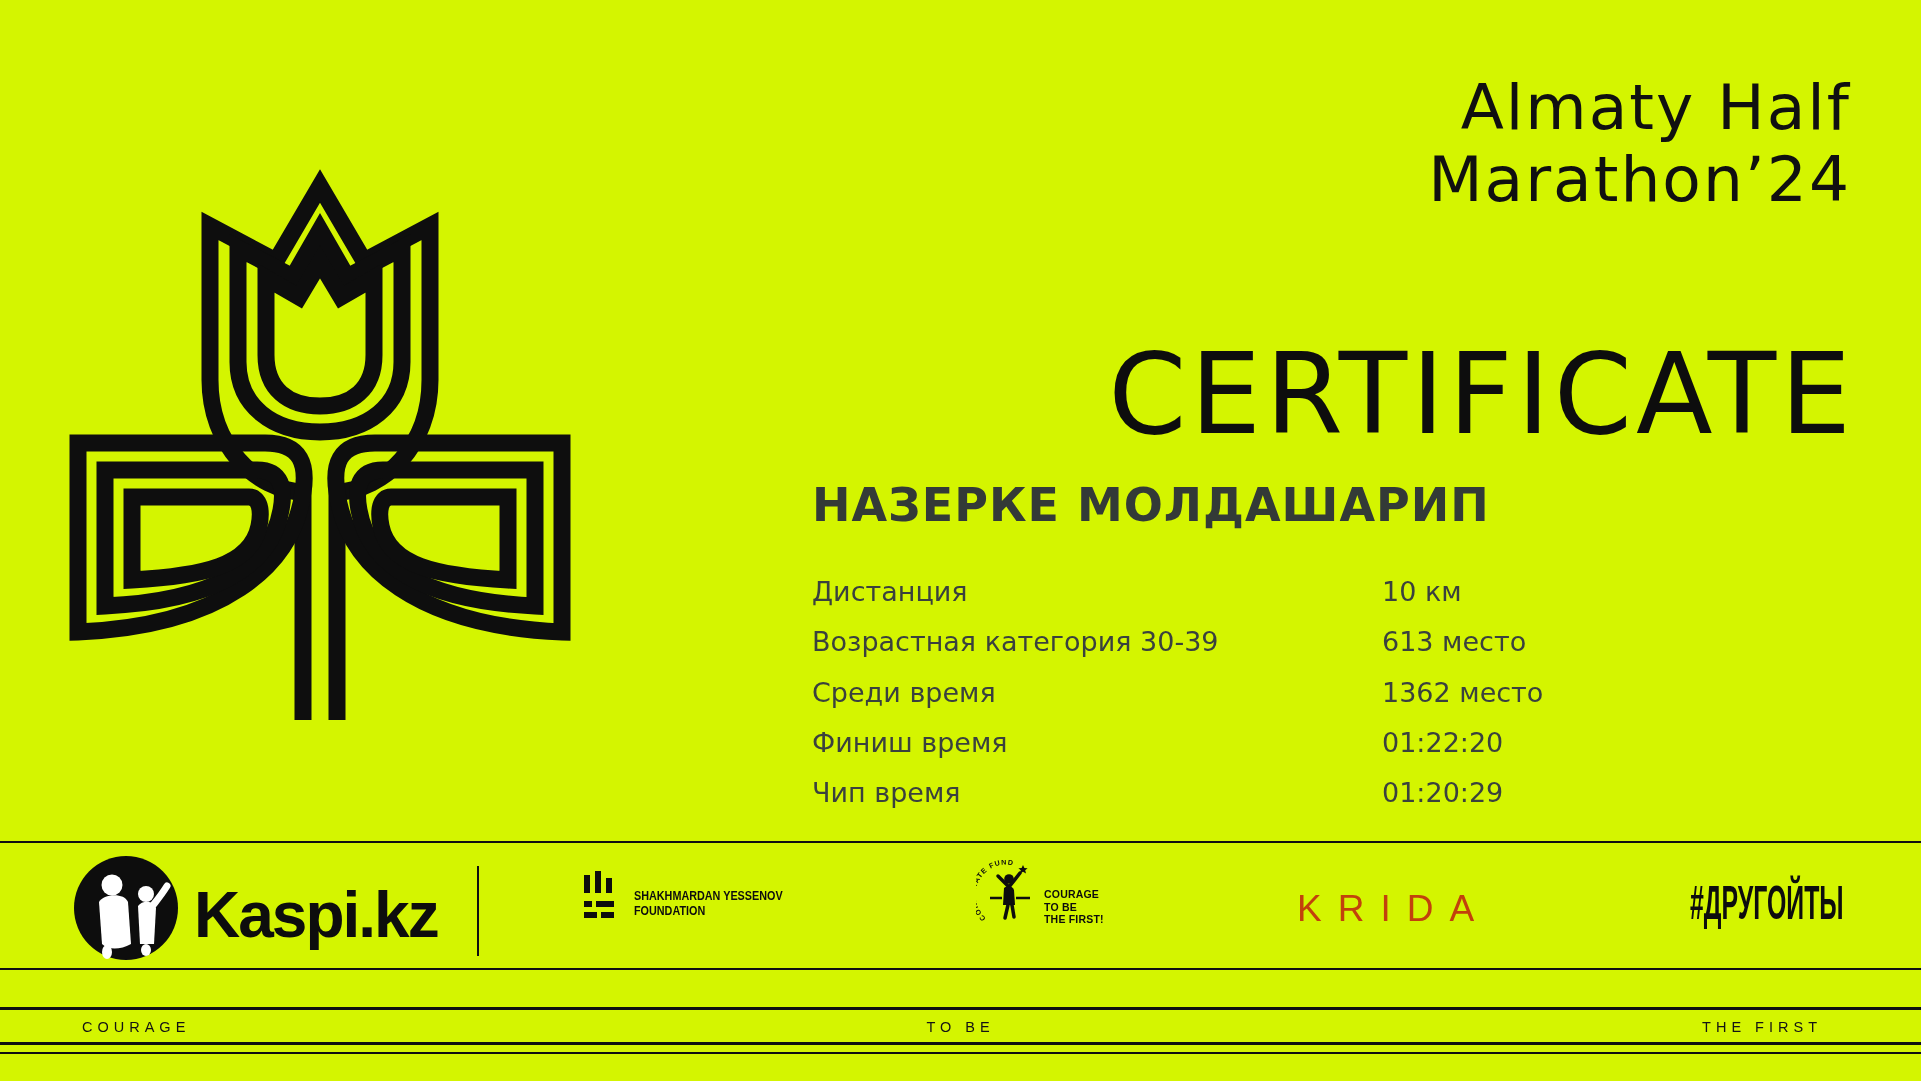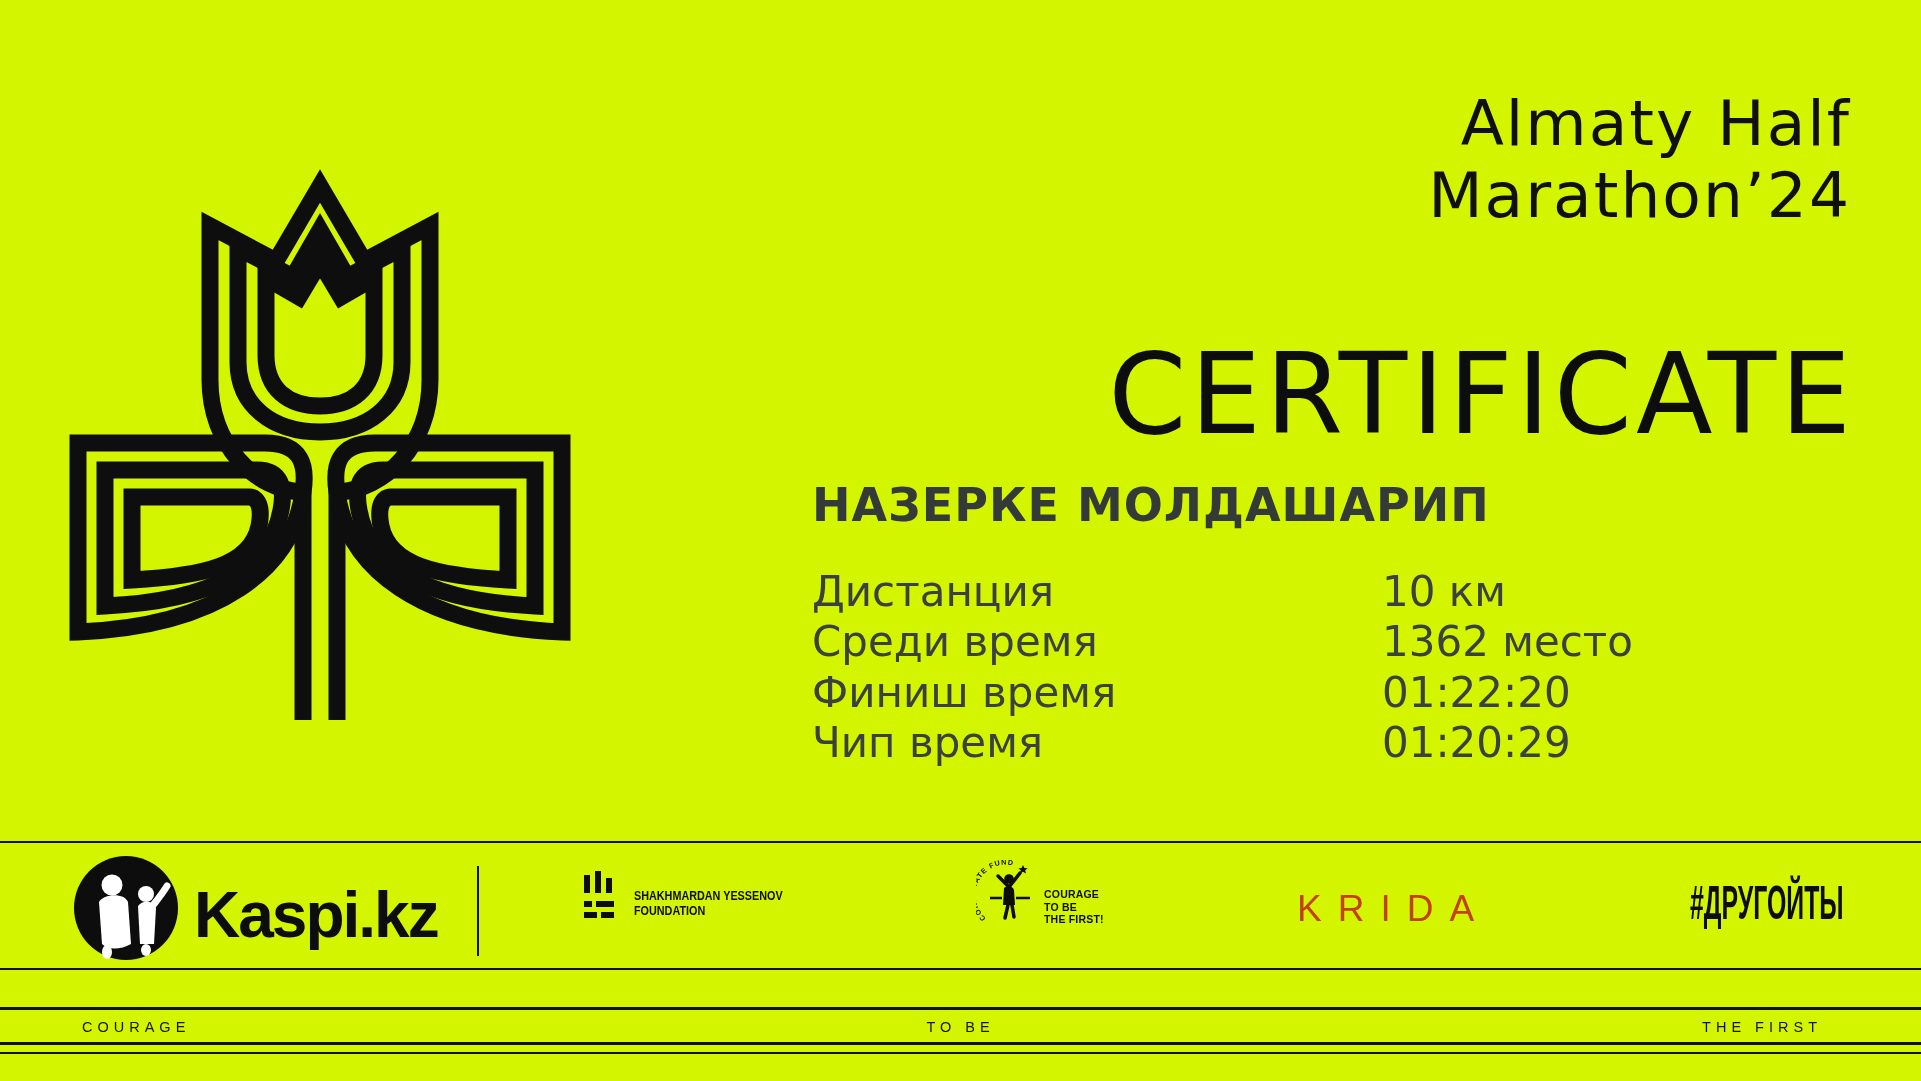--- a/index.html
+++ b/index.html
@@ -6,21 +6,21 @@
   .page{
     position:relative;
     width:1921px;height:1081px;
     background:#D4F500;
     overflow:hidden;
     font-family:"DejaVu Sans",sans-serif;
     color:#0D0D0D;
   }
   
   .event-title{
-    position:absolute;top:88px;right:70px;
+    position:absolute;top:72px;right:70px;
     text-align:right;
     font-family:"DejaVu Sans",sans-serif;
     font-size:63px;line-height:72px;
     letter-spacing:2px;color:#101010;font-weight:500;
   }
   .cert-heading{
     position:absolute;top:338px;right:66px;
     font-family:"DejaVu Sans",sans-serif;
     font-size:112px;line-height:112px;
     letter-spacing:4px;color:#0D0D0D;font-weight:400;
@@ -28,21 +28,21 @@
     text-align:center;
   }
   
   .participant-name{
     position:absolute;left:812px;top:478px;
     font-size:46px;font-weight:bold;letter-spacing:1px;
     color:#333A37;white-space:nowrap;text-align:center;
   }
   .results{position:absolute;left:812px;top:567px;width:760px;}
   .result-row{position:relative;height:50.25px;line-height:50.25px;
-    font-size:42px;color:#3A413E;white-space:nowrap;}
+    font-size:27px;color:#3A413E;white-space:nowrap;}
   .result-row .val{position:absolute;left:570px;top:0;}
   
   .hline{position:absolute;left:0;right:0;background:#101010;}
   .hl-a{top:841px;height:2px;}
   .hl-b{top:968px;height:2px;}
   .hl-c{top:1007px;height:3px;}
   .hl-d{top:1042px;height:3px;}
   .hl-e{top:1052px;height:2px;}
   .vdiv{position:absolute;left:477px;top:866px;width:2px;height:90px;background:#101010;}
   
@@ -119,20 +119,24 @@
   </div>
 
   <div class="cert-heading">CERTIFICATE</div>
 
   <div class="participant-name">НАЗЕРКЕ МОЛДАШАРИП</div>
 
   <div class="results">
     <div class="result-row">
       <span class="lbl">Дистанция</span>
       <span class="val">10 км</span>
+    </div>
+    <div class="result-row">
+      <span class="lbl">Возрастная категория 30-39</span>
+      <span class="val">613 место</span>
     </div>
     <div class="result-row">
       <span class="lbl">Среди время</span>
       <span class="val">1362 место</span>
     </div>
     <div class="result-row">
       <span class="lbl">Финиш время</span>
       <span class="val">01:22:20</span>
     </div>
     <div class="result-row">

